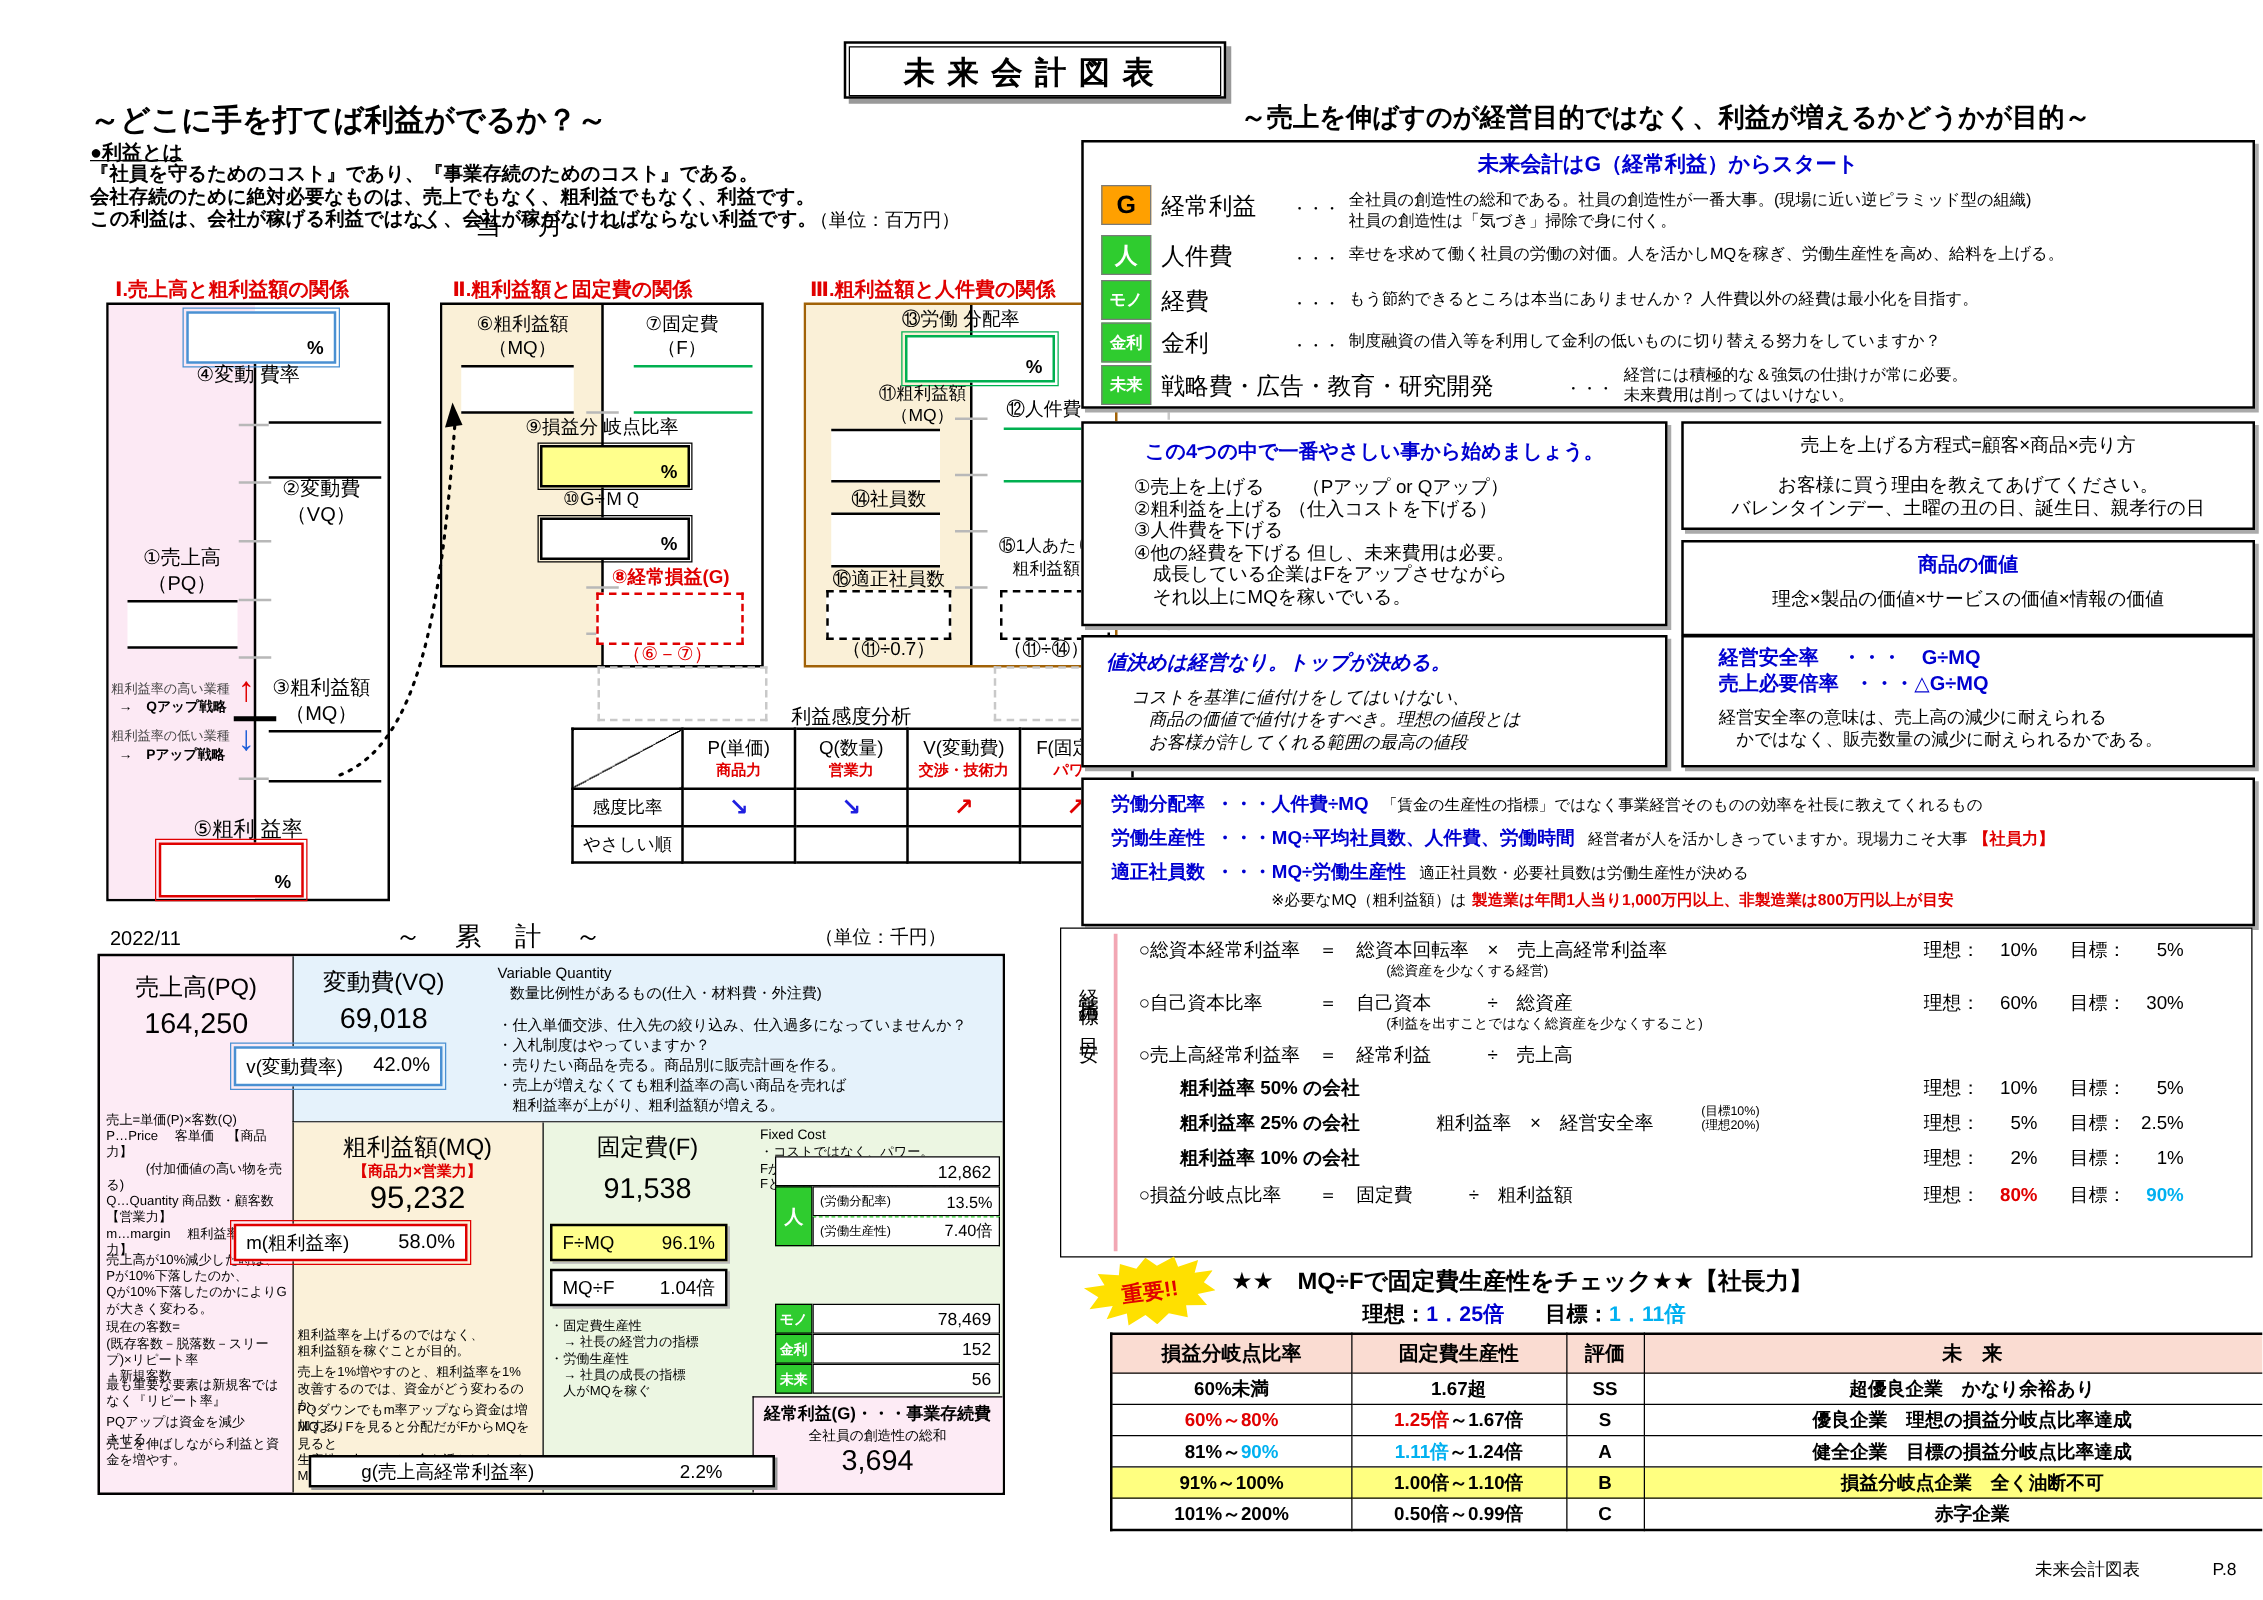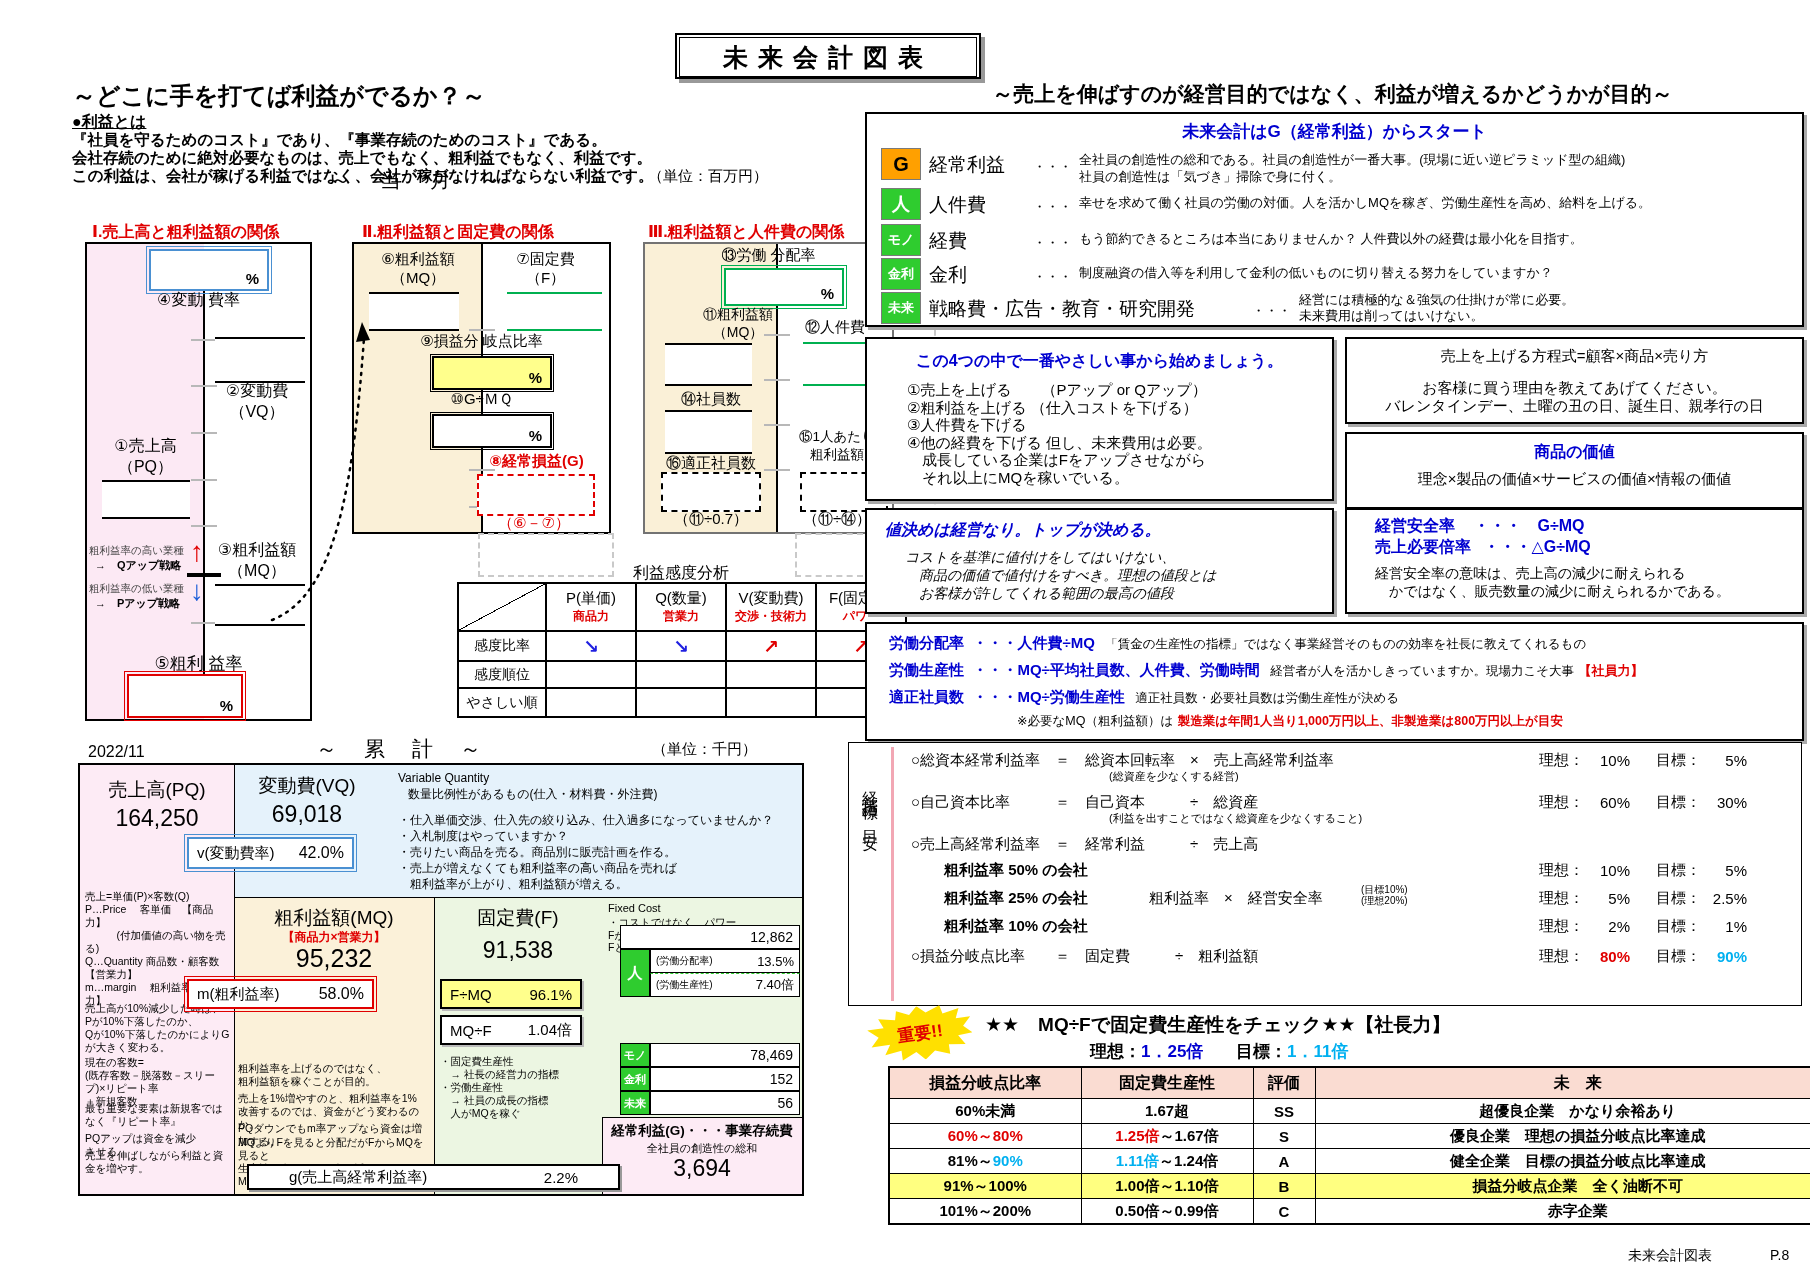--- a/index.html
+++ b/index.html
@@ -134,21 +134,21 @@
     <div class="abs center" style="left:0;top:146px;width:255px;font-size:15px;">⑩G÷ＭＱ</div>
     <div class="abs dbl-black pctbox" style="left:78px;top:170px;width:100px;height:26px;">
         <span>%</span>
       </div>
     <div class="abs b red center" style="left:115px;top:208px;width:135px;font-size:15px;">⑧経常損益(G)</div>
     <div class="abs dash-red" style="left:123px;top:230px;width:114px;height:38px;"></div>
     <div class="abs red center" style="left:123px;top:270px;width:114px;font-size:15px;">（⑥－⑦）</div>
   </div>
 
   <div class="abs b red" style="left:648px;top:222px;font-size:16px;">Ⅲ.粗利益額と人件費の関係</div>
-  <div class="abs" style="left:643px;top:242px;width:247px;height:288px;border:2px solid #737373;background:#fff;">
+  <div class="abs" style="left:643px;top:242px;width:247px;height:288px;border:2px solid #a16207;background:#fff;">
     <div class="abs" style="left:0;top:0;width:132px;height:288px;background:#faf0d7;"></div>
     <div class="dline" style="left:131px;top:0;width:2px;height:288px;"></div>
     <div class="tick" style="left:119px;top:90px;"></div>
     <div class="tick" style="left:119px;top:135px;"></div>
     <div class="tick" style="left:119px;top:180px;"></div>
     <div class="tick" style="left:119px;top:225px;"></div>
     <div class="abs center" style="left:0;top:2px;width:247px;font-size:15px;">⑬労働 分配率</div>
     <div class="abs dbl-green pctbox" style="left:79px;top:24px;width:100px;height:30px;">
         <span>%</span>
       </div>
@@ -210,27 +210,20 @@
             <div class="b red" style="font-size:12px;">パワー</div>
           </td>
     </tr>
     <tr style="height:30px;">
       <td style="font-size:14px;">感度比率</td>
       <td class="b" style="color:#1f1fe0;font-size:19px;">↘</td>
       <td class="b" style="color:#1f1fe0;font-size:19px;">↘</td>
       <td class="b" style="color:#e00000;font-size:19px;">↗</td>
       <td class="b" style="color:#e00000;font-size:19px;">↗</td>
     </tr>
-    <tr style="height:27px;">
-      <td style="font-size:14px;">感度順位</td>
-      <td></td>
-          <td></td>
-          <td></td>
-          <td></td>
-    </tr>
     <tr style="height:29px;">
       <td style="font-size:14px;">やさしい順</td>
       <td></td>
           <td></td>
           <td></td>
           <td></td>
     </tr>
   </tbody>
     </table>
 

